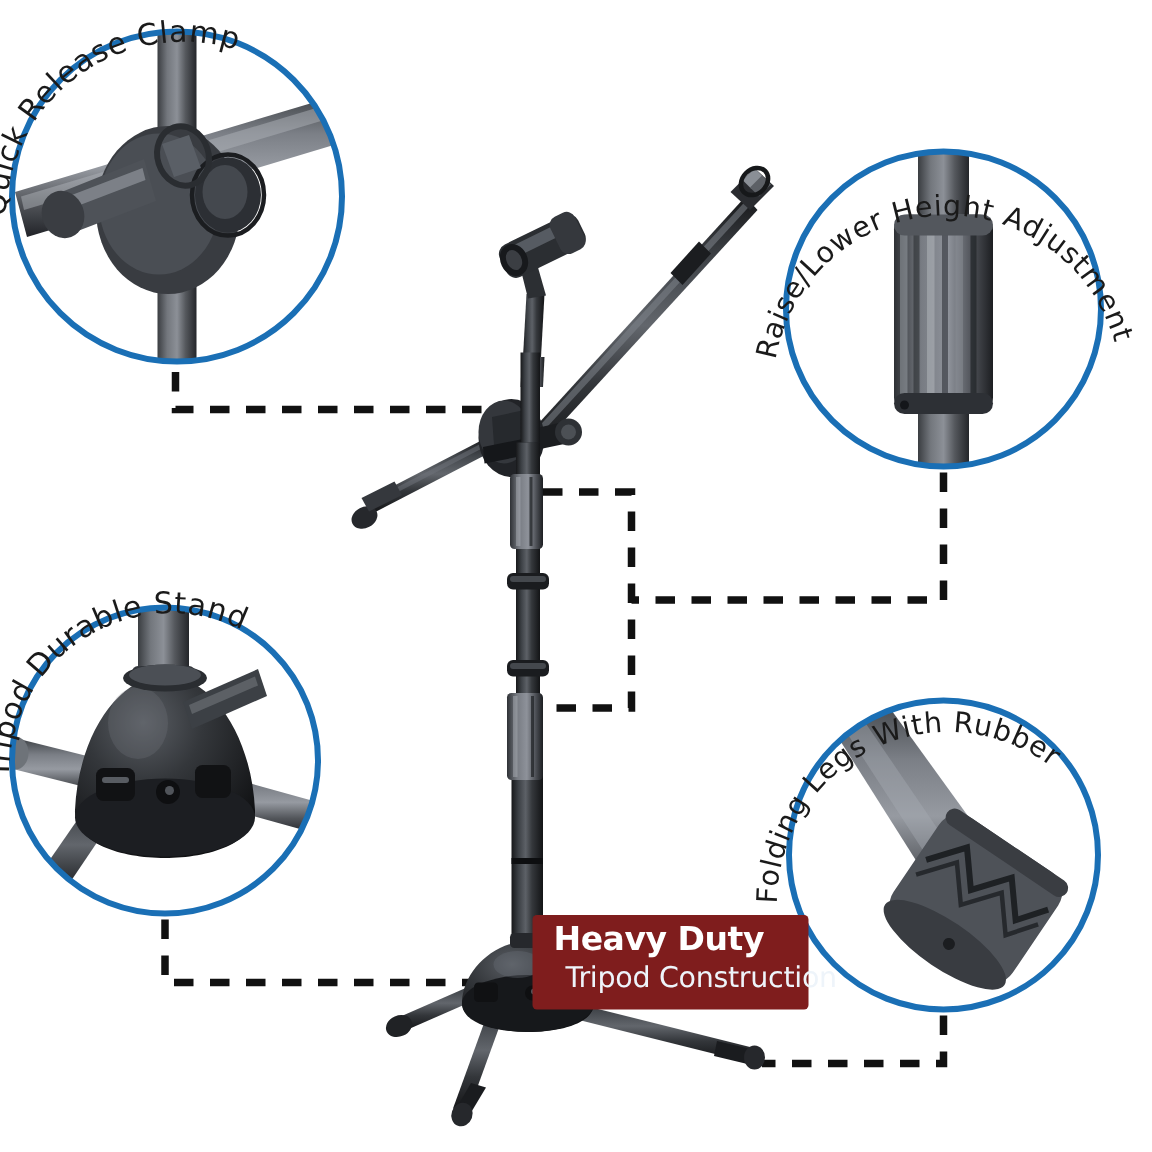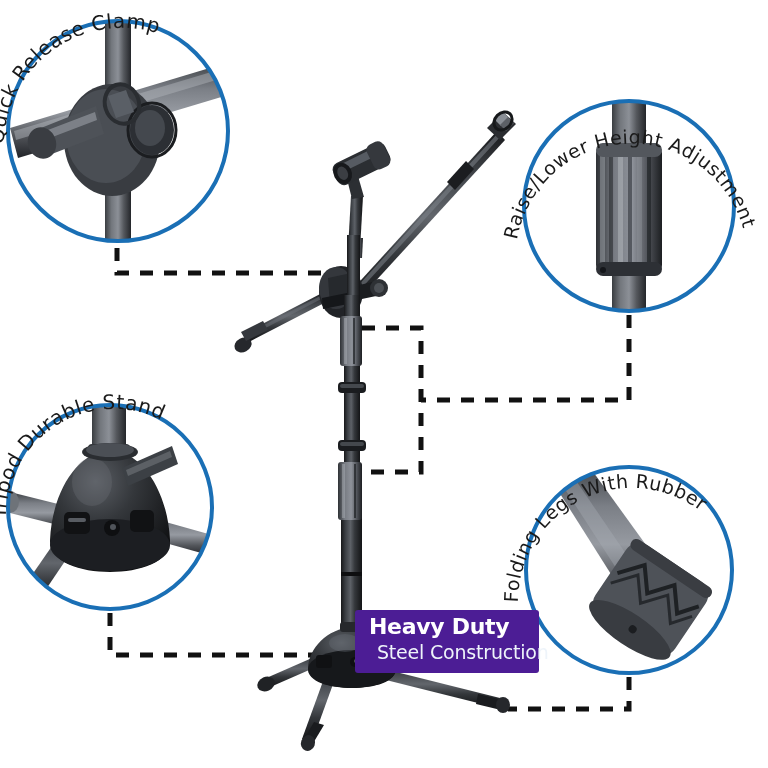--- a/index.html
+++ b/index.html
@@ -23,21 +23,21 @@
     inset: 0;
     width: 768px;
     height: 768px;
   }
   .badge {
     position: absolute;
     left: 355px;
     top: 610px;
     width: 184px;
     height: 63px;
-    background: #4c1d95;
+    background: #7f1d1d;
     border-radius: 3px;
     box-sizing: border-box;
     padding: 4px 8px 4px 14px;
     color: #ffffff;
     z-index: 40;
   }
   .badge-title {
     font-family: "DejaVu Sans", sans-serif;
     font-weight: bold;
     font-size: 22px;
@@ -362,16 +362,16 @@
       </g>
       <circle cx="629" cy="570" r="103" fill="none" stroke="#1a6fb5" stroke-width="4"></circle>
       <text class="callout-label" style="font-size:19px;">
         <textPath href="#arcFLR" startOffset="1%">Folding Legs With Rubber</textPath>
       </text>
     </g>
   </svg>
 
   <div class="badge">
     <div class="badge-title">Heavy Duty</div>
-    <div class="badge-sub">Steel Construction</div>
+    <div class="badge-sub">Tripod Construction</div>
   </div>
 
 </div>
 
 </body></html>

